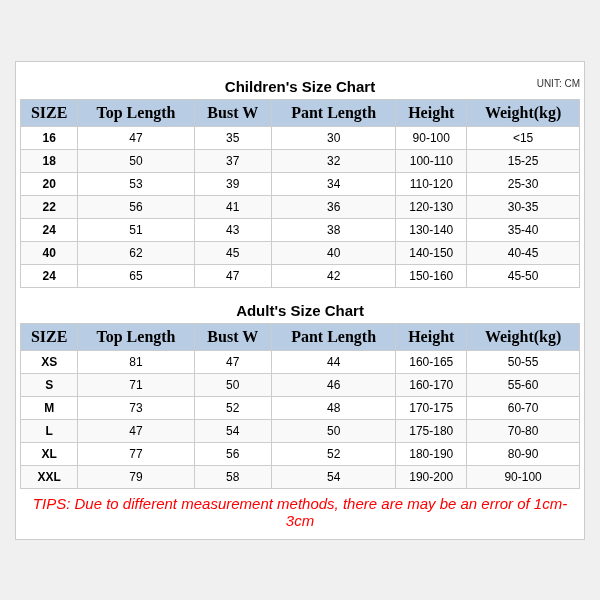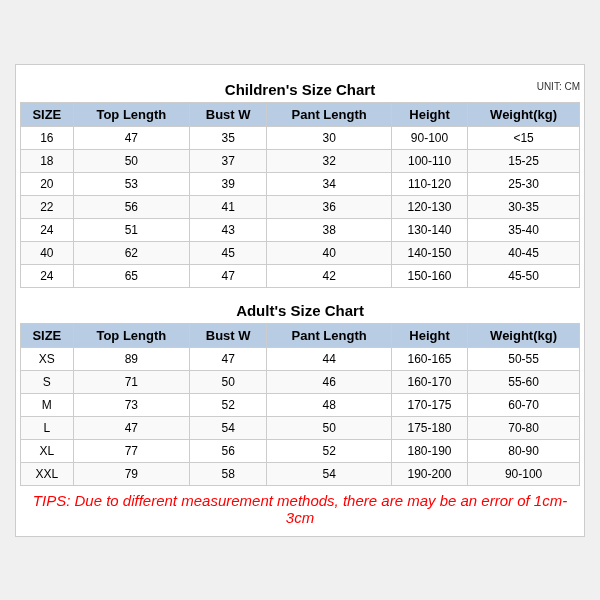--- a/index.html
+++ b/index.html
@@ -39,24 +39,25 @@
       font-size: 12px;
     }
     table th, table td {
       border: 1px solid #ccc;
       text-align: center;
       padding: 4px 2px;
     }
     table thead th {
       background-color: #b8cce4;
       font-weight: bold;
-      font-size: 13px;
+      font-size: 16px;
+      font-family: Liberation Serif, serif;
     }
     table tbody tr td:first-child {
-      font-weight: normal;
+      font-weight: bold;
     }
     table tbody tr:nth-child(even) {
       background-color: #f9f9f9;
     }
     .tips {
       text-align: center;
       color: red;
       font-size: 15px;
       margin-top: 6px;
       font-style: italic;
@@ -159,21 +160,21 @@
         <th>Top Length</th>
         <th>Bust W</th>
         <th>Pant Length</th>
         <th>Height</th>
         <th>Weight(kg)</th>
       </tr>
     </thead>
     <tbody id="adults-body">
     <tr>
           <td>XS</td>
-          <td>89</td>
+          <td>81</td>
           <td>47</td>
           <td>44</td>
           <td>160-165</td>
           <td>50-55</td>
         </tr>
         <tr>
           <td>S</td>
           <td>71</td>
           <td>50</td>
           <td>46</td>

